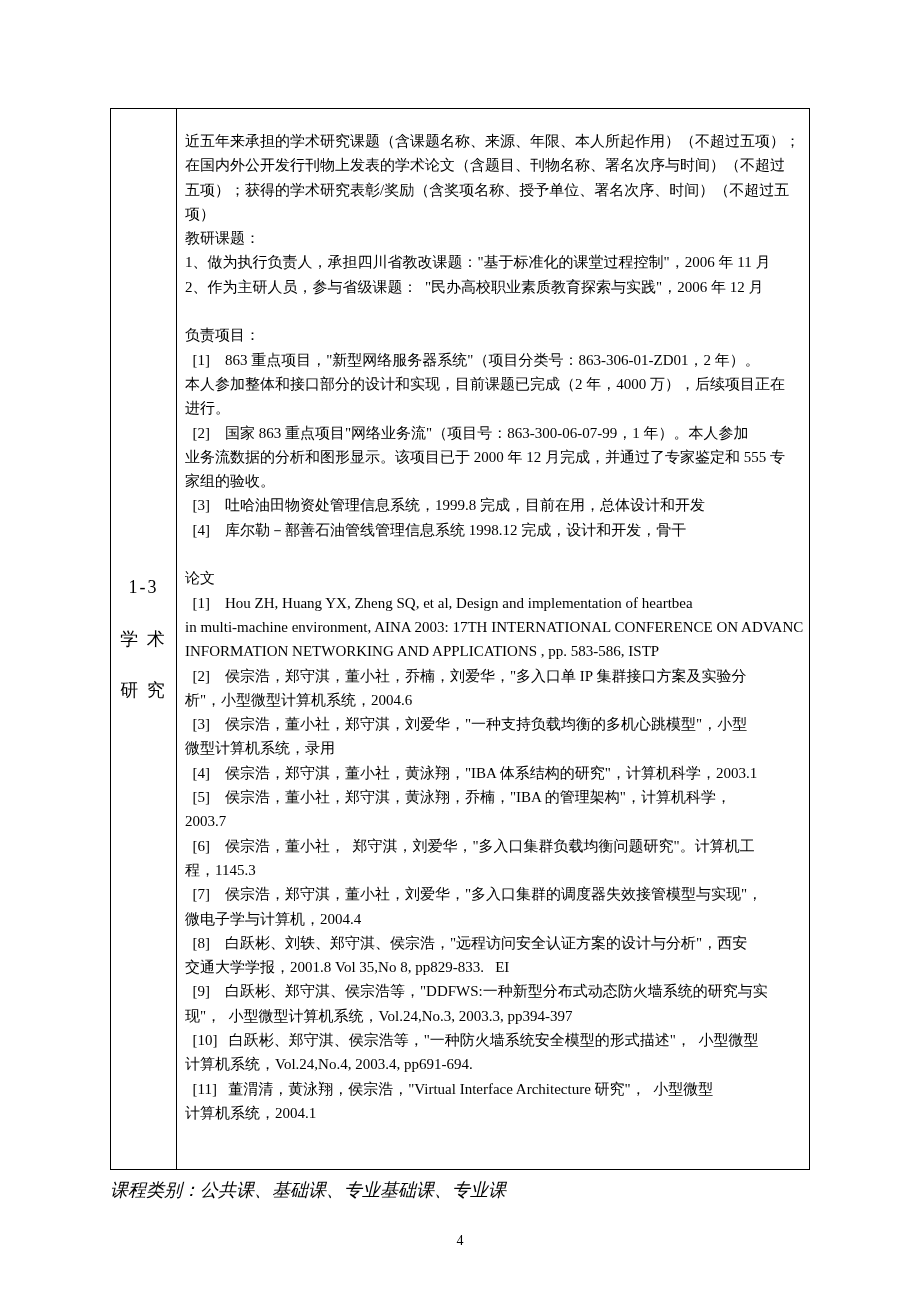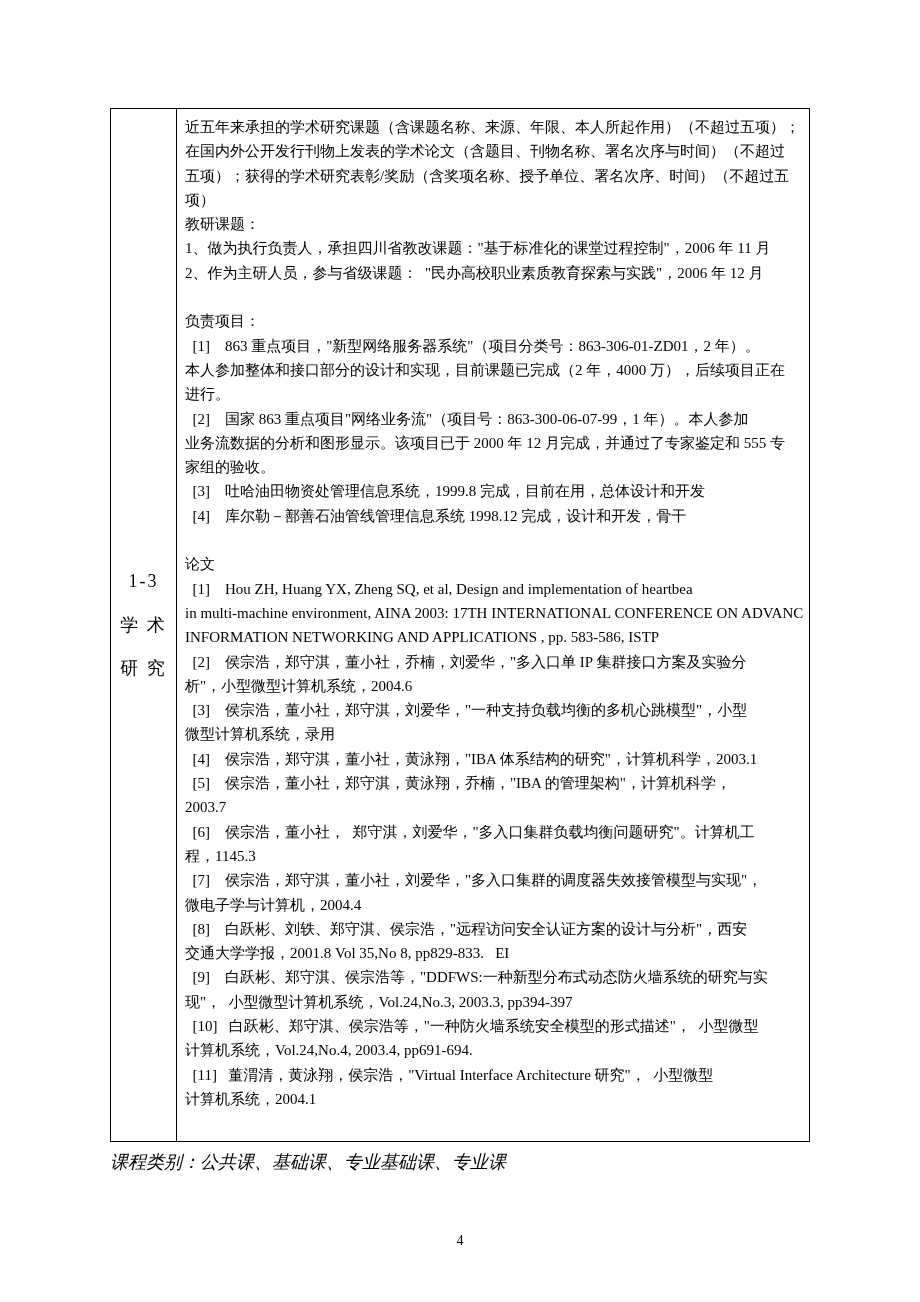--- a/index.html
+++ b/index.html
@@ -17,35 +17,36 @@
     padding: 108px 110px 0 110px;
   }
   table.main {
     width: 100%;
     border-collapse: collapse;
     table-layout: fixed;
   }
   table.main td {
     border: 1px solid #000;
     vertical-align: middle;
-    padding: 6px 8px;
+    padding: 20px 8px;
   }
   td.side {
     width: 66px;
     text-align: center;
     vertical-align: middle;
     font-size: 18px;
     line-height: 2.4;
     letter-spacing: 2px;
   }
   td.side .side-inner {
     display: flex;
     flex-direction: column;
     align-items: center;
     justify-content: center;
+    gap: 8px;
   }
   td.content {
     font-size: 15px;
     line-height: 1.62;
     padding: 6px 0 14px 6px;
     overflow: hidden;
     white-space: nowrap;
   }
   td.content p {
     margin: 0;

